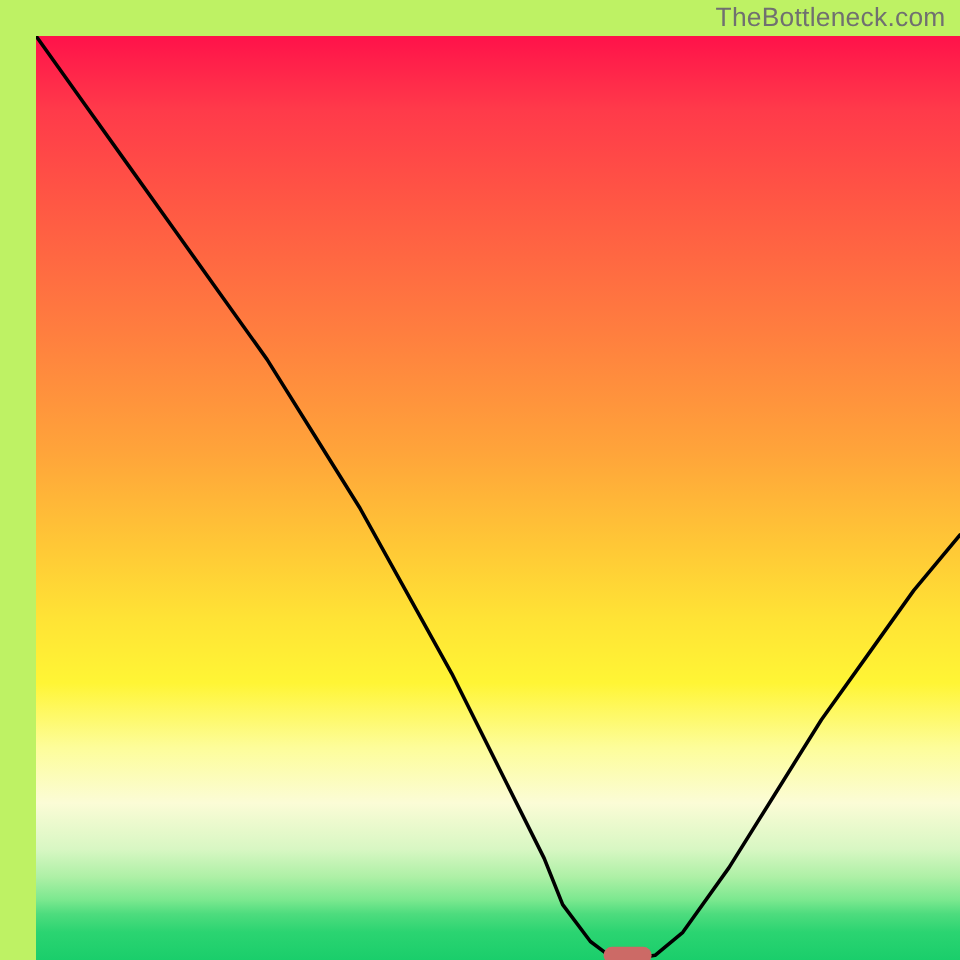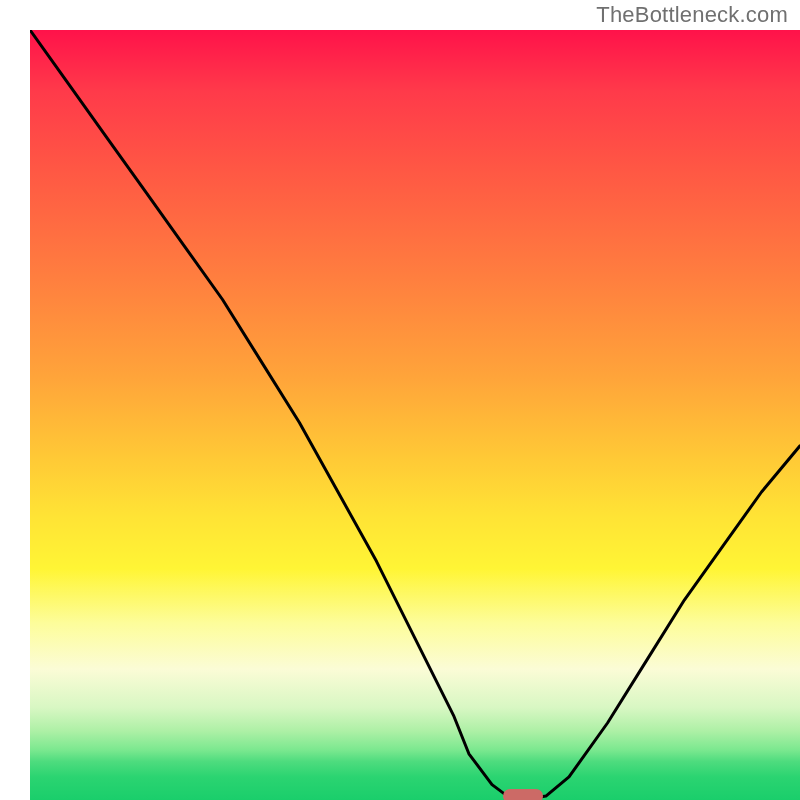--- a/index.html
+++ b/index.html
@@ -8,21 +8,21 @@
     width: 800px;
     height: 800px;
     background: #000;
     overflow: hidden;
     font-family: Arial, Helvetica, sans-serif;
   }
   .frame {
     position: relative;
     width: 800px;
     height: 800px;
-    background: #ffffff;
+    background: #bef264;
   }
   .attribution {
     position: absolute;
     top: 2px;
     right: 12px;
     color: #707070;
     font-size: 22px;
     font-weight: 500;
     letter-spacing: 0.2px;
   }

